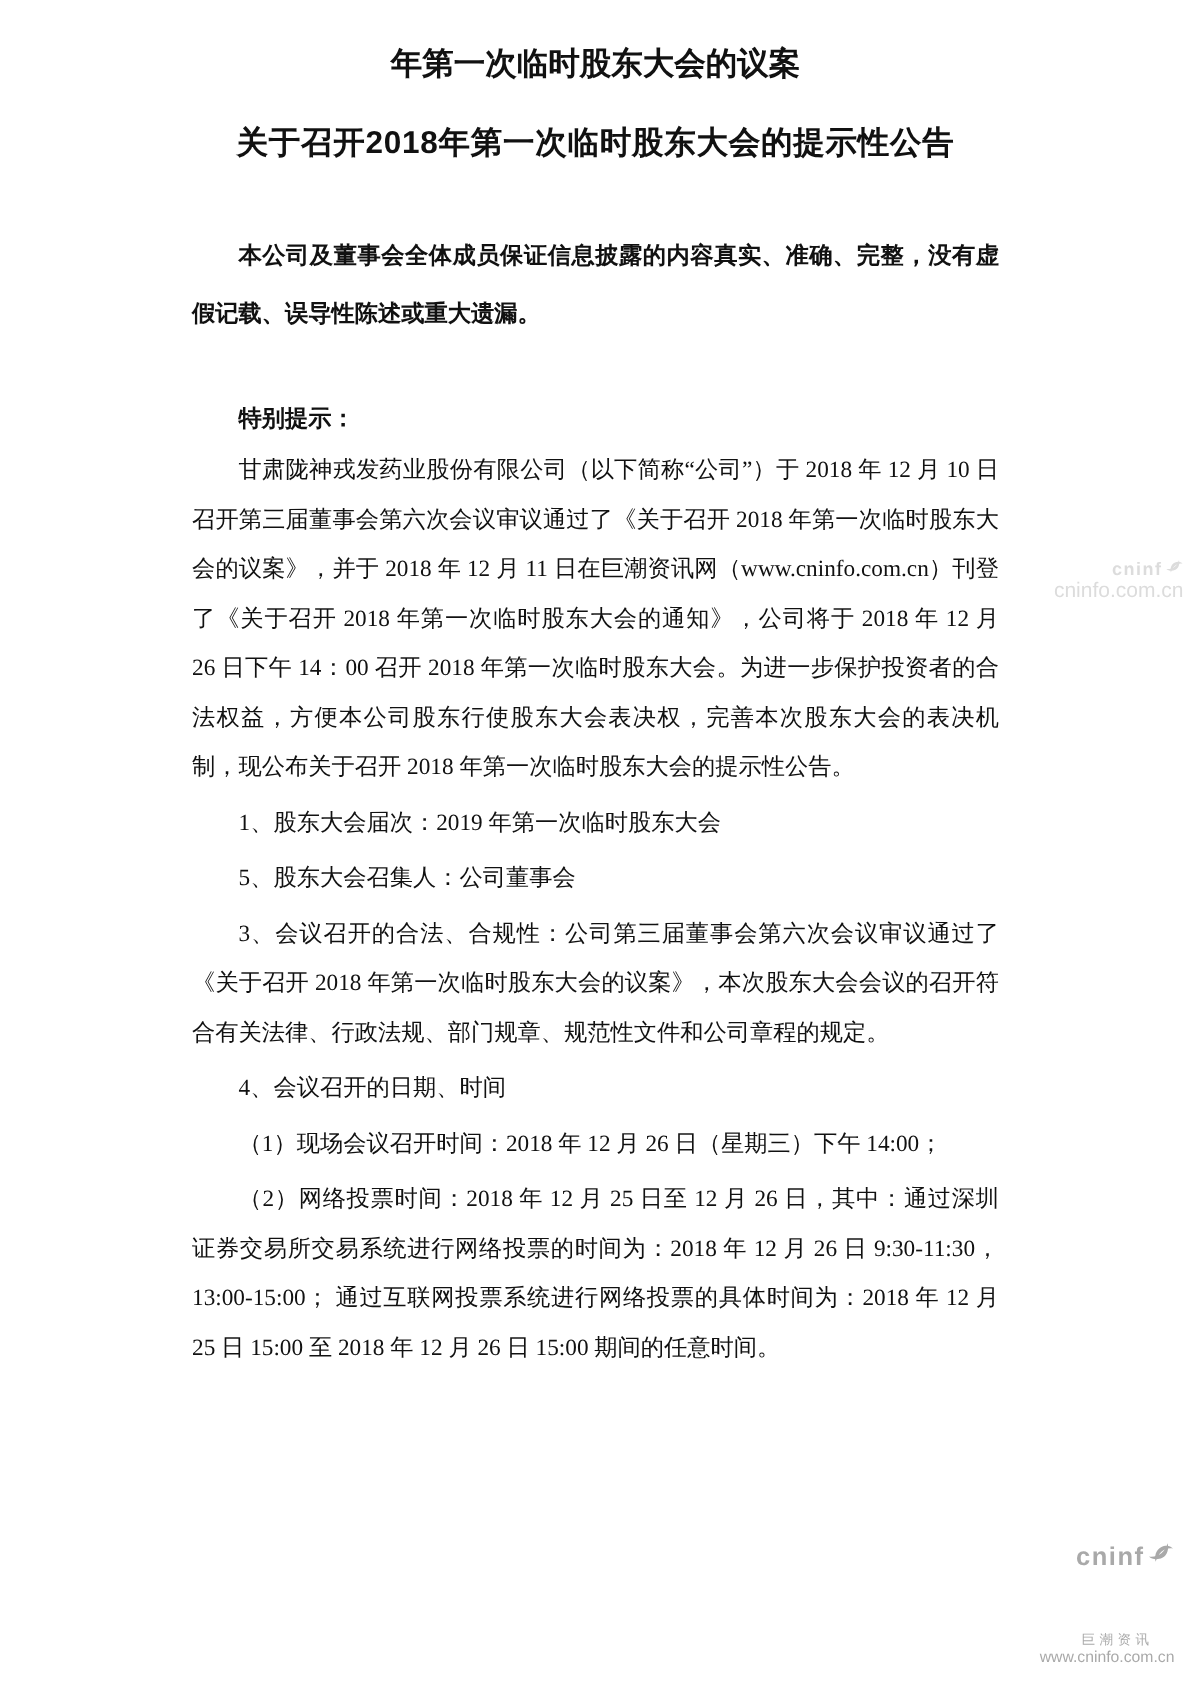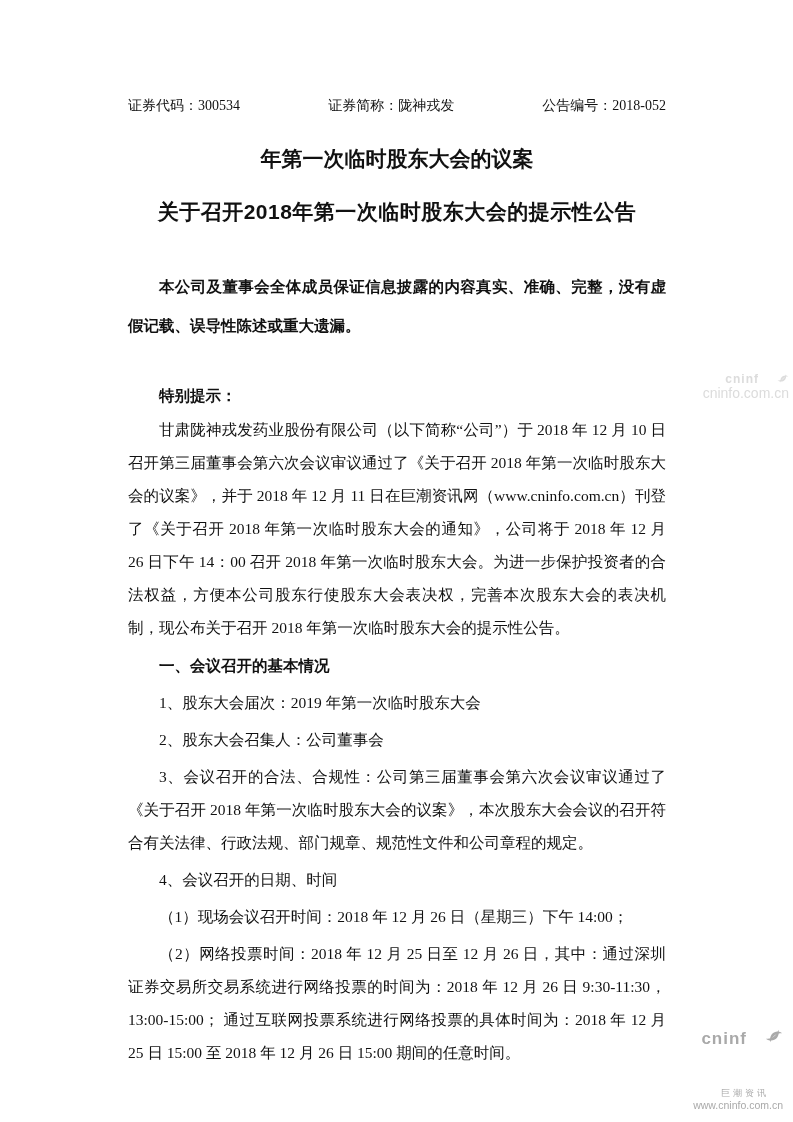--- a/index.html
+++ b/index.html
@@ -76,21 +76,21 @@
     text-align: justify;
     margin-top: 4px;
   }
   
   .brandmark {
     position: absolute;
     text-align: right;
     font-family: "Liberation Sans", "DejaVu Sans", sans-serif;
     user-select: none;
   }
-  .brandmark .row1 { display: flex; align-items: center; justify-content: flex-end; gap: 18px; }
+  .brandmark .row1 { display: flex; align-items: center; justify-content: flex-end; gap: 2px; }
   .brandmark .wordmark { font-weight: bold; letter-spacing: 1px; }
   .footer-logo { right: 10px; bottom: 10px; color: #a9a9a9; }
   .footer-logo .wordmark { font-size: 17px; line-height: 17px; }
   .footer-logo .cn-name { font-size: 9px; line-height: 11px; letter-spacing: 3px; margin-right: 14px; margin-top: 40px; }
   .footer-logo .site-url { font-size: 10.5px; line-height: 13px; }
   .watermark { right: 4px; top: 370px; color: #dcdcdc; }
   .watermark .wordmark { font-size: 12px; line-height: 12px; }
   .watermark .site-url { font-size: 14px; line-height: 10px; margin-left: 22px; }
   .swirl-icon { display: inline-block; }
 </style>
@@ -107,39 +107,33 @@
           <path d="M1 12 C7 13 13 9 15 2 C16 6 15 11 11 13 C7 15 3 14 1 12 Z" fill="#dcdcdc"></path>
           <path d="M19 6 C13 5 8 9 6 16 C5 12 6 7 10 5 C14 3 17 4 19 6 Z" fill="#dcdcdc"></path>
         </svg>
       </span>
     </div>
     <div class="site-url">cninfo.com.cn</div>
   </div>
 
   <div class="content">
 
-    <div class="header-row">
-      <span>证券代码：300534</span>
-      <span>证券简称：陇神戎发</span>
-      <span>公告编号：2018-052</span>
-    </div>
 
     <div class="doc-title line1">年第一次临时股东大会的议案</div>
     <div class="doc-title line2">关于召开2018年第一次临时股东大会的提示性公告</div>
 
     <div class="disclaimer">本公司及董事会全体成员保证信息披露的内容真实、准确、完整，没有虚假记载、误导性陈述或重大遗漏。</div>
 
     <div class="special-notice">特别提示：</div>
 
     <div class="body-para intro-para">甘肃陇神戎发药业股份有限公司（以下简称“公司”）于 2018 年 12 月 10 日召开第三届董事会第六次会议审议通过了《关于召开 2018 年第一次临时股东大会的议案》，并于 2018 年 12 月 11 日在巨潮资讯网（www.cninfo.com.cn）刊登了《关于召开 2018 年第一次临时股东大会的通知》，公司将于 2018 年 12 月 26 日下午 14：00 召开 2018 年第一次临时股东大会。为进一步保护投资者的合法权益，方便本公司股东行使股东大会表决权，完善本次股东大会的表决机制，现公布关于召开 2018 年第一次临时股东大会的提示性公告。</div>
 
-    <div class="section-heading">一、会议召开的基本情况</div>
 
     <div class="list-item">1、股东大会届次：2019 年第一次临时股东大会</div>
-    <div class="list-item">2、股东大会召集人：公司董事会</div>
+    <div class="list-item">5、股东大会召集人：公司董事会</div>
     <div class="list-item">3、会议召开的合法、合规性：公司第三届董事会第六次会议审议通过了《关于召开 2018 年第一次临时股东大会的议案》，本次股东大会会议的召开符合有关法律、行政法规、部门规章、规范性文件和公司章程的规定。</div>
     <div class="list-item">4、会议召开的日期、时间</div>
     <div class="list-item">（1）现场会议召开时间：2018 年 12 月 26 日（星期三）下午 14:00；</div>
     <div class="list-item">（2）网络投票时间：2018 年 12 月 25 日至 12 月 26 日，其中：通过深圳证券交易所交易系统进行网络投票的时间为：2018 年 12 月 26 日 9:30-11:30，13:00-15:00；  通过互联网投票系统进行网络投票的具体时间为：2018 年 12 月 25 日 15:00 至 2018 年 12 月 26 日 15:00 期间的任意时间。</div>
 
   </div>
 
   <div class="brandmark footer-logo">
     <div class="row1">
       <span class="wordmark">cninf</span>

